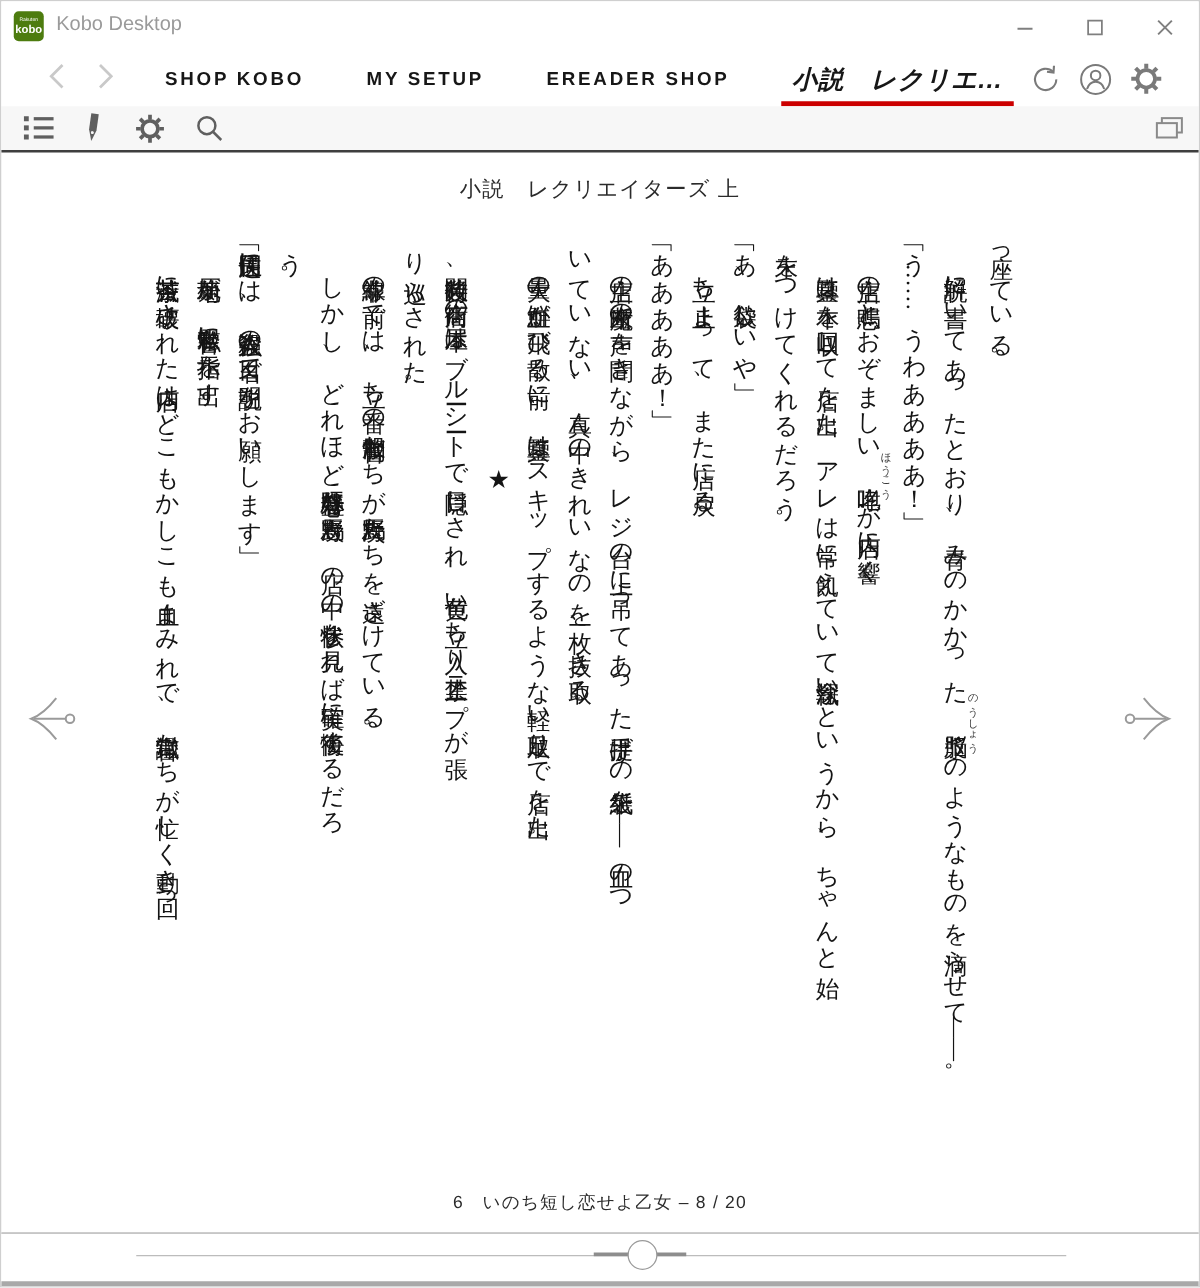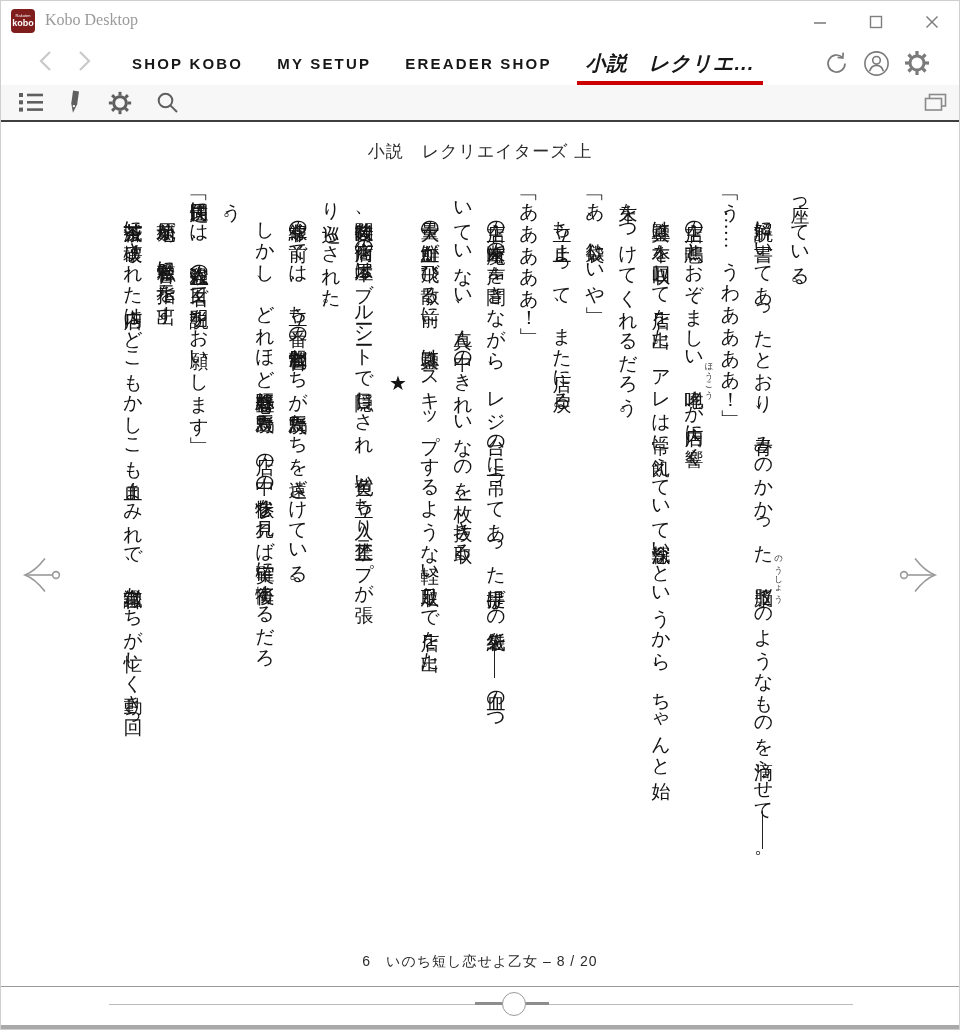--- a/index.html
+++ b/index.html
@@ -7,29 +7,29 @@
   body { width:960px; height:1030px; font-family:"Liberation Sans","DejaVu Sans",sans-serif; }
   .window { position:relative; width:960px; height:1030px; background:#fff;
             border:1px solid #cfcfcf; overflow:hidden; }
 
   
   .titlebar { position:absolute; top:0; left:0; right:0; height:40px; background:#fff; }
   .logo { position:absolute; left:10px; top:8px; width:24px; height:24px; border-radius:4px;
           display:flex; flex-direction:column; align-items:center; justify-content:center; }
   .logo .logo-super { font-size:4px; color:#fff; line-height:4px; letter-spacing:0; }
   .logo .logo-main  { font-size:9px; font-weight:bold; color:#fff; line-height:10px; }
-  .app-title { position:absolute; left:44px; top:10px; font-size:16px; color:#9a9a9a;font-family:Liberation Serif, serif; }
+  .app-title { position:absolute; left:44px; top:10px; font-size:16px; color:#9a9a9a; }
   .winctl { position:absolute; top:12px; width:18px; height:18px; display:flex;
             align-items:center; justify-content:center; cursor:default; }
   .winctl svg { display:block; }
 
   
   .navbar { position:absolute; top:40px; left:0; right:0; height:44px; background:#fff; }
   .nav-chevrons { position:absolute; left:36px; top:0; height:44px; display:flex; gap:20px; align-items:center; }
-  .tabs { position:absolute; left:131px; top:0; height:44px; display:flex; gap:34px; align-items:flex-end; }
+  .tabs { position:absolute; left:131px; top:0; height:44px; display:flex; gap:50px; align-items:flex-end; }
   .tab { position:relative; height:44px; display:flex; align-items:center;
          font-size:15px; font-weight:700; letter-spacing:2.2px; color:#171717; white-space:nowrap; }
   .tab.jp { font-size:20px; font-style:italic; letter-spacing:1px; }
   .tab.active::after { content:""; position:absolute; left:-9px; right:-9px; bottom:0;
                        height:4px; background:var(--underline,#cc0000); }
   .nav-icons { position:absolute; right:28px; top:0; height:44px; display:flex; gap:13px; align-items:center; }
   .nav-icons > span { display:flex; align-items:center; justify-content:center; }
 
   
   .toolbar { position:absolute; top:84px; left:0; right:0; height:37px; background:#f7f7f7;
@@ -66,21 +66,21 @@
   .slider-handle { position:absolute; top:5px; left:501px; width:24px; height:24px; border-radius:50%;
                    background:#fff; border:1.5px solid #9a9a9a; cursor:pointer; }
   .bottombar { position:absolute; left:0; right:0; bottom:0; height:4px; background:#a9a9a9; }
 </style>
 </head>
 <body>
 
 <div class="window">
 
   <div class="titlebar">
-    <div class="logo" id="logo" style="background: #7f1d1d;">
+    <div class="logo" id="logo" style="background: #4d7c0f;">
       <span class="logo-super">Rakuten</span>
       <span class="logo-main">kobo</span>
     </div>
     <span class="app-title">Kobo Desktop</span>
 
     <span class="winctl" style="right:130px;">
       <svg width="14" height="14">
           <line x1="1" y1="8" x2="13" y2="8" stroke="#7f7f7f" stroke-width="1.6"></line>
         </svg>
     </span>

